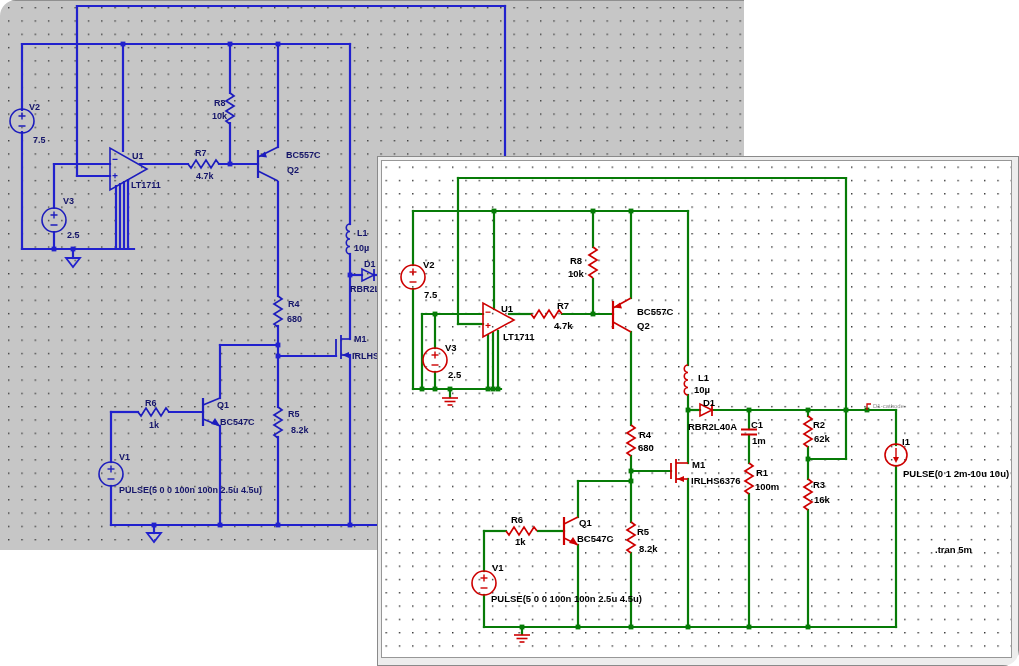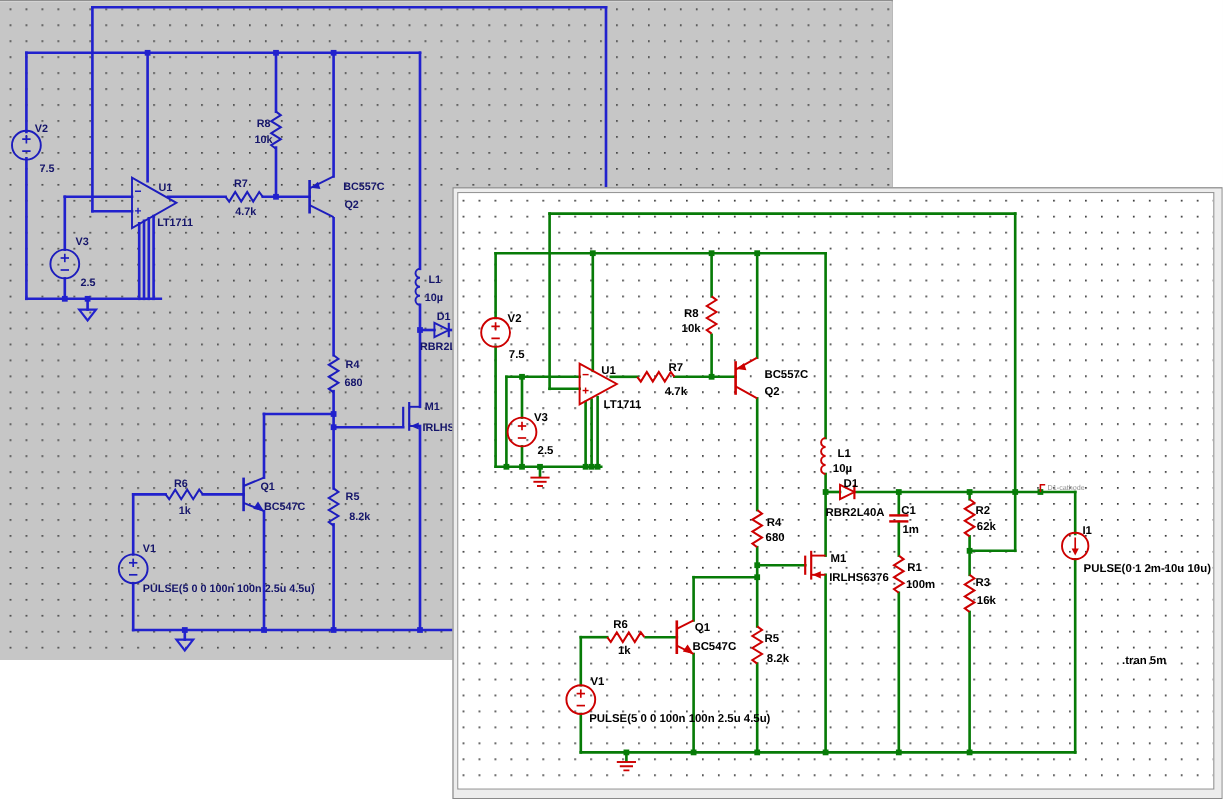--- a/index.html
+++ b/index.html
@@ -1,17 +1,17 @@
 <!DOCTYPE html>
 <html><head>
 <meta charset="utf-8">
 <style>
   html,body{margin:0;padding:0;background:#ffffff;}
   .page{position:relative;width:1019px;height:666px;overflow:hidden;background:#ffffff;
-        font-family:"Liberation Sans","DejaVu Sans",sans-serif;}
+        font-family:"Liberation Sans","DejaVu Sans",sans-serif;border-radius:16px;}
   .backwin{position:absolute;left:0;top:0;width:744px;height:549px;
            border-top:1px solid #8f8f8f;border-right:1px solid #8f8f8f;box-sizing:border-box;}
   .backwin svg{display:block;}
   .frontwin{position:absolute;left:377px;top:156px;width:642px;height:510px;
             background:#ededed;border:1px solid #8a8a8a;box-sizing:border-box;}
   .frontcanvas{position:absolute;left:3px;top:3px;width:631px;height:498px;
                background:#ffffff;border:1px solid #979797;box-sizing:border-box;}
   .frontcanvas svg{display:block;}
   text{user-select:none;}
 </style>

